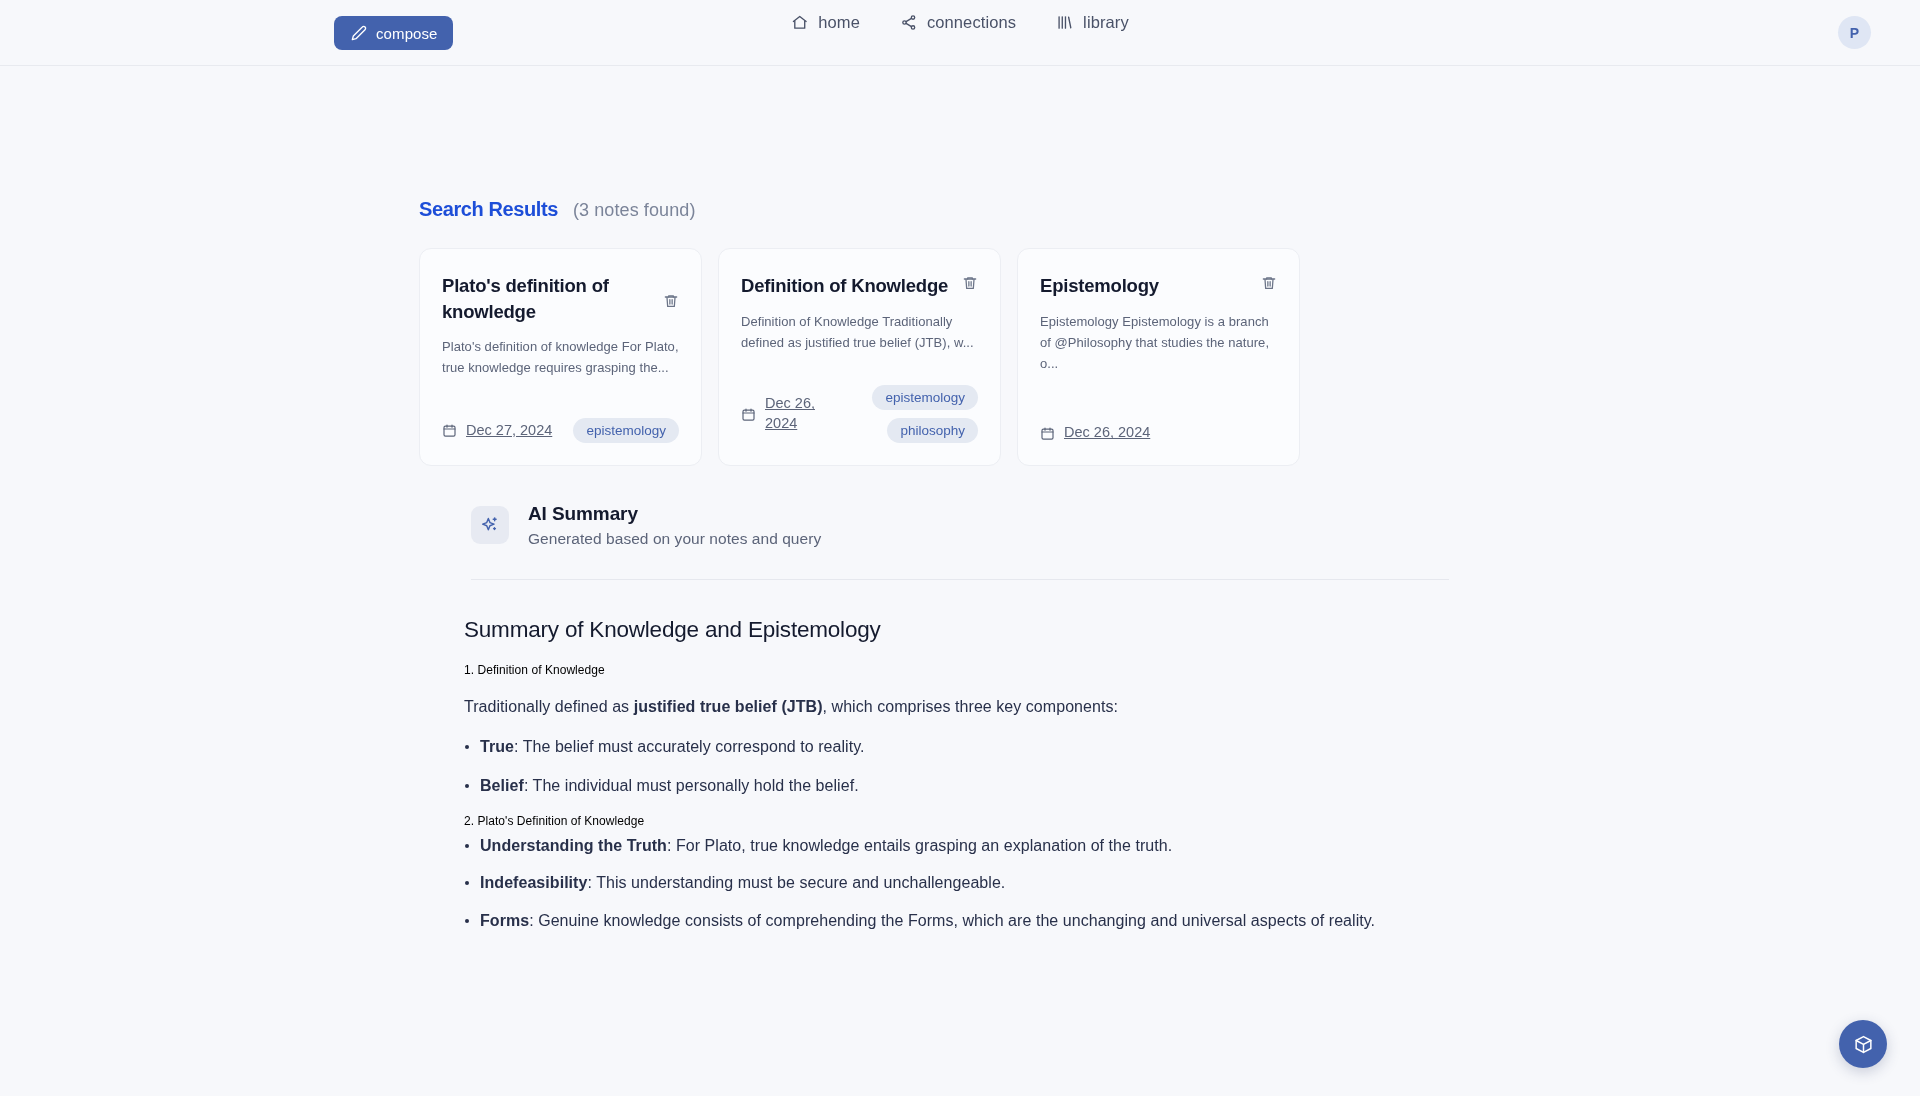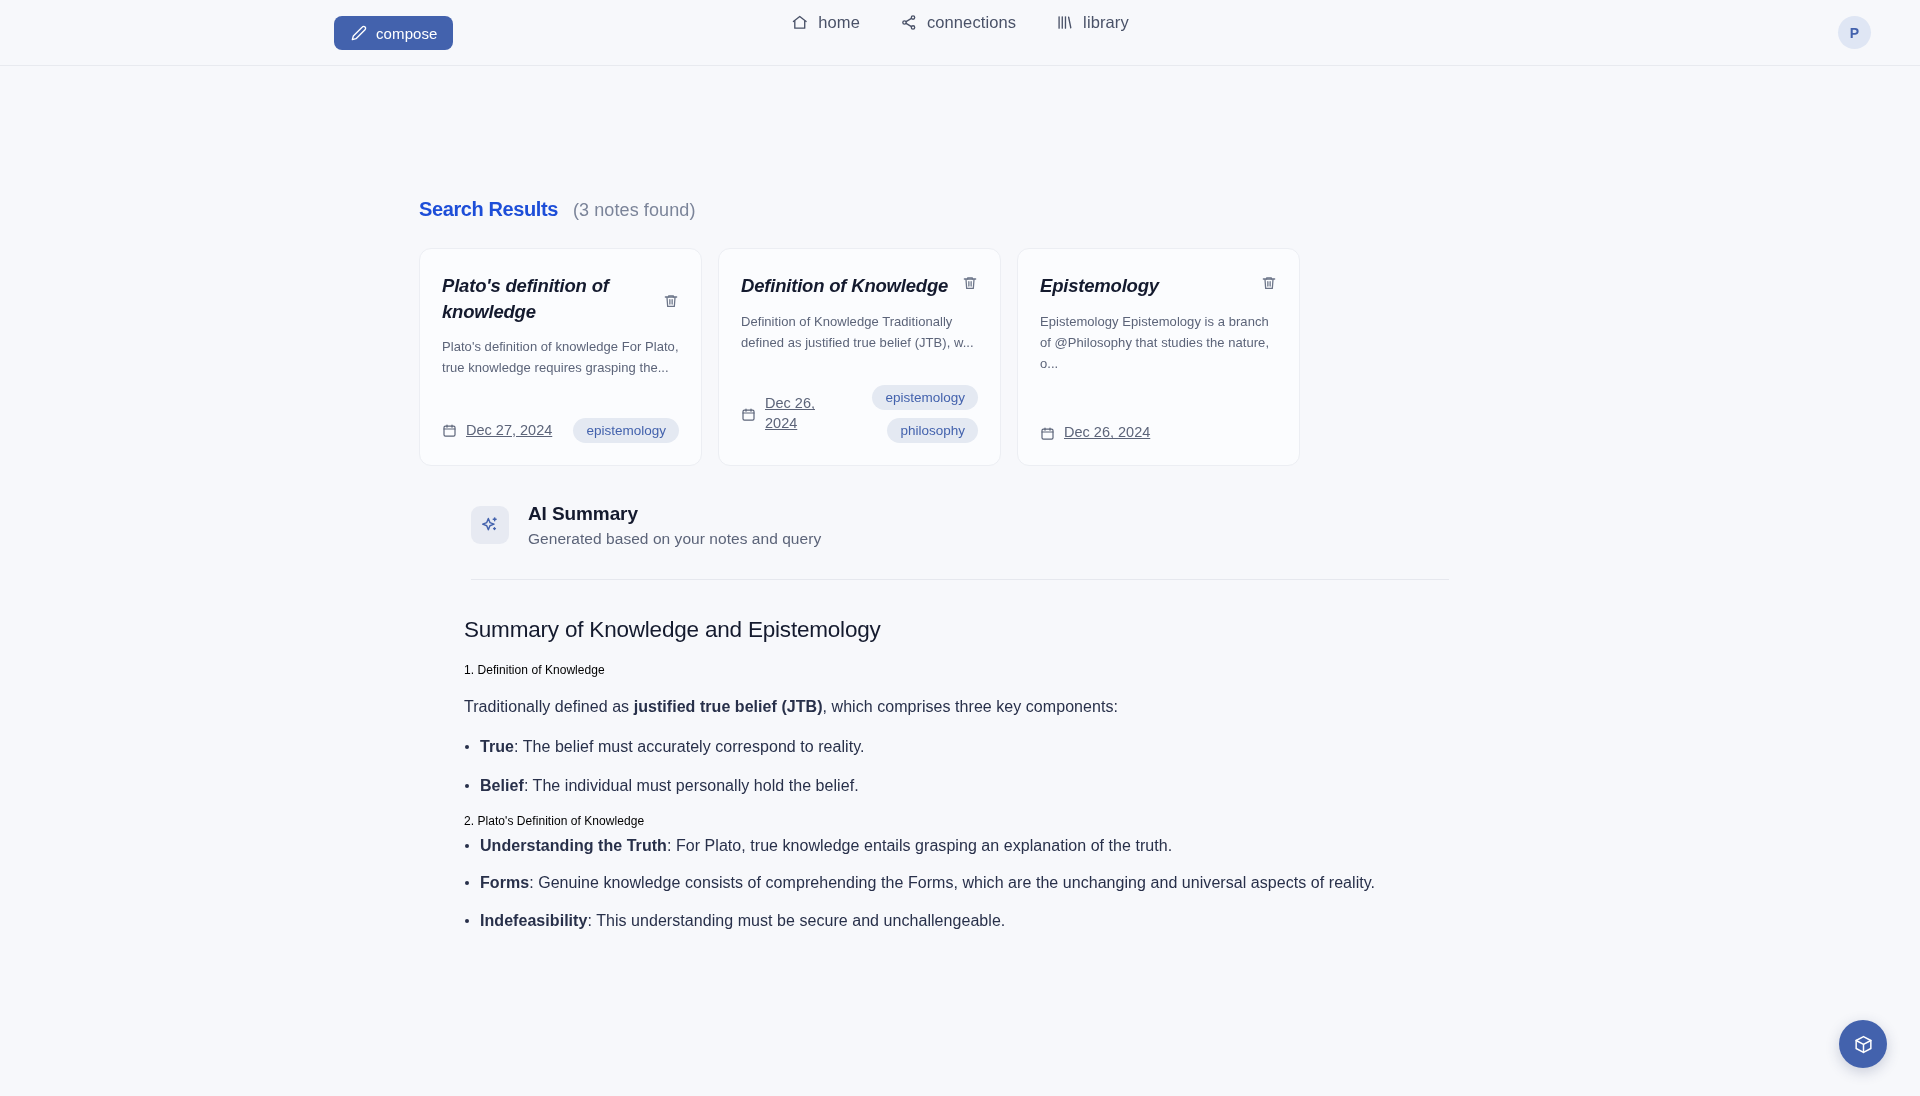--- a/index.html
+++ b/index.html
@@ -136,21 +136,20 @@
     display: flex;
     flex-direction: column;
     min-height: 218px;
     cursor: pointer;
   }
   .card-top {
     display: flex;
     align-items: flex-start;
     justify-content: space-between;
     gap: 8px;
-    font-style: italic;
   }
   .card-title {
     font-size: 18.5px;
     font-weight: 700;
     line-height: 1.38;
     color: #141a2e;
     letter-spacing: -0.2px;
     flex: 1;
   }
   .trash-btn {
@@ -517,22 +516,22 @@
 
       <ul class="bullets">
         <li><b>True</b><span>: The belief must accurately correspond to reality.</span></li>
         <li><b>Belief</b><span>: The individual must personally hold the belief.</span></li>
       </ul>
 
       <div class="summary-h2 tight">2. Plato's Definition of Knowledge</div>
 
       <ul class="bullets tight">
         <li><b>Understanding the Truth</b><span>: For Plato, true knowledge entails grasping an explanation of the truth.</span></li>
+        <li><b>Indefeasibility</b><span>: This understanding must be secure and unchallengeable.</span></li>
         <li><b>Forms</b><span>: Genuine knowledge consists of comprehending the Forms, which are the unchanging and universal aspects of reality.</span></li>
-        <li><b>Indefeasibility</b><span>: This understanding must be secure and unchallengeable.</span></li>
       </ul>
     </section>
 
   </div>
 </main>
 
 <button class="fab">
   <span>
     <svg width="21" height="21" viewBox="0 0 24 24" fill="none" stroke="currentColor" stroke-width="1.7" stroke-linecap="round" stroke-linejoin="round">
       <path d="M12 2.9 20.4 7.4v9.2L12 21.1 3.6 16.6V7.4z"></path>

